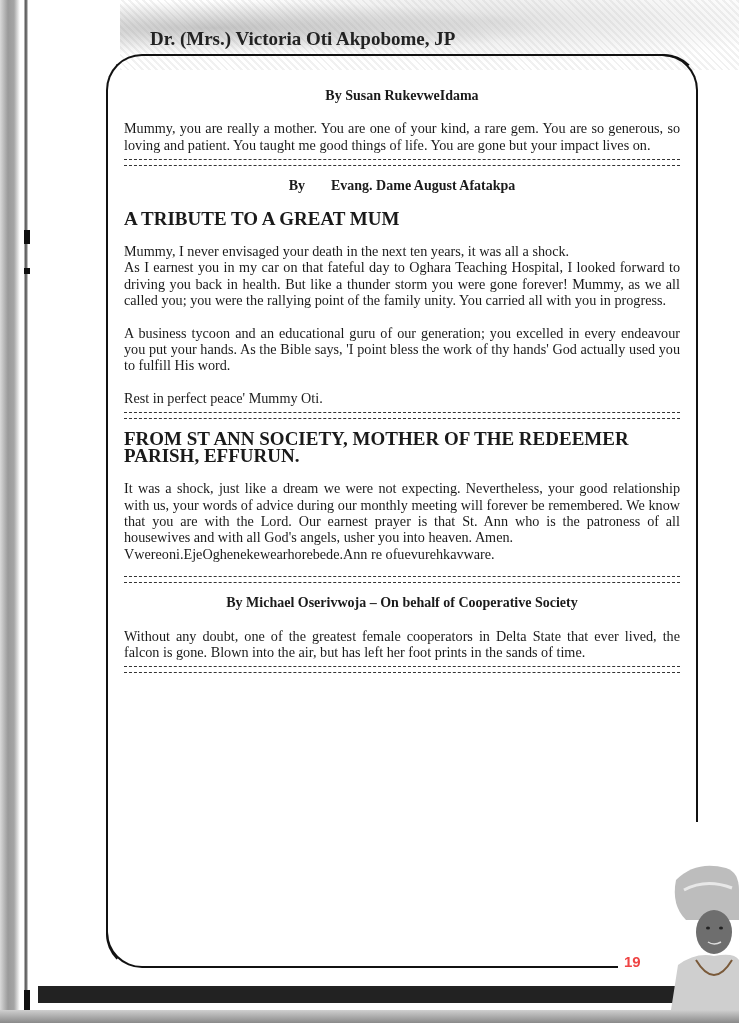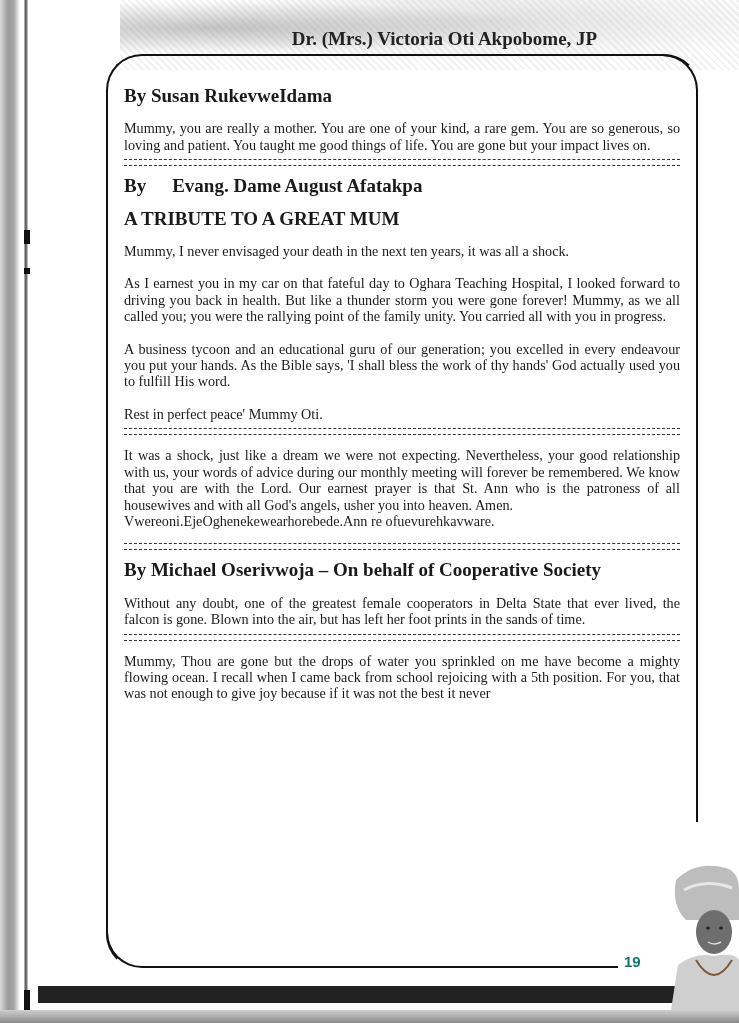--- a/index.html
+++ b/index.html
@@ -15,21 +15,21 @@
     }
     .spine-mark { position: absolute; left: 24px; width: 6px; height: 14px; background: #111; }
     .header-texture {
       position: absolute; left: 120px; top: 0; width: 619px; height: 70px;
       background:
         radial-gradient(ellipse at 15% 40%, rgba(150,150,150,0.55), rgba(255,255,255,0) 45%),
         radial-gradient(ellipse at 60% 30%, rgba(190,190,190,0.45), rgba(255,255,255,0) 60%),
         repeating-linear-gradient(45deg, rgba(200,200,200,0.25) 0 2px, rgba(255,255,255,0) 2px 5px);
     }
     .header-title {
-      position: absolute; left: 0; right: 0; top: 28px; text-align: center;
+      position: absolute; left: 0; right: 0; top: 28px; text-align: left;
       padding-left: 150px; box-sizing: border-box;
       font-size: 19px; font-weight: bold; color: #222;
       font-family: "Liberation Serif", "DejaVu Serif", serif;
     }
     .frame {
       position: absolute; left: 106px; top: 54px; width: 590px; height: 912px;
       border: 2px solid #111; border-radius: 36px;
       border-right-color: transparent; border-bottom-color: transparent;
     }
     .frame-right {
@@ -38,38 +38,38 @@
       border-top-right-radius: 36px;
     }
     .frame-bottom {
       position: absolute; left: 106px; top: 932px; width: 510px; height: 34px;
       border-left: 2px solid #111; border-bottom: 2px solid #111;
       border-bottom-left-radius: 36px;
     }
     .page-number {
       position: absolute; left: 624px; top: 953px;
       font-family: "Liberation Sans", "DejaVu Sans", sans-serif;
-      font-size: 15px; font-weight: bold; color: #0f766e;
+      font-size: 15px; font-weight: bold; color: #ef4444;
     }
     .bottom-bar {
       position: absolute; left: 38px; top: 986px; width: 640px; height: 17px; background: #222;
     }
     .bottom-shadow {
       position: absolute; left: 0; top: 1010px; width: 739px; height: 13px;
       background: linear-gradient(180deg, #cfcfcf, #8a8a8a);
     }
     .portrait {
       position: absolute; left: 666px; top: 860px; width: 73px; height: 150px;
       overflow: hidden;
     }
     .content {
       position: absolute; left: 124px; top: 88px; width: 556px;
       font-size: 14.2px; line-height: 16.4px;
     }
-    .byline { font-weight: bold; font-size: 19px; margin: 0 0 16px 0; }
+    .byline { font-weight: bold; font-size: 14px; margin: 0 0 16px 0; text-align: center; }
     .heading { font-weight: bold; font-size: 19px; margin: 0 0 16px 0; }
     .para { margin: 0 0 16px 0; text-align: justify; }
     .para.tight { margin-bottom: 0; }
     .italic { margin: 0; }
     .divider {
       height: 5px; margin: 6px 0 12px 0;
       border-top: 1.5px dashed #333; border-bottom: 1.5px dashed #333;
     }
     .by-spacer { display: inline-block; width: 26px; }
   </style>
@@ -94,44 +94,44 @@
   <section>
     <p class="byline">By Susan RukevweIdama</p>
     <p class="para tight">Mummy, you are really a mother. You are one of your kind, a rare gem. You are so generous, so loving and patient. You taught me good things of life. You are gone but your impact lives on.</p>
   </section>
 
   <div class="divider"></div>
 
   <section>
     <p class="byline"><span>By</span><span class="by-spacer"></span><span>Evang. Dame August Afatakpa</span></p>
     <p class="heading">A TRIBUTE TO A GREAT MUM</p>
-    <p class="para" style="margin-bottom:16px;">Mummy, I never envisaged your death in the next ten years, it was all a shock.</p>
+    <p class="para" style="margin-bottom:0;">Mummy, I never envisaged your death in the next ten years, it was all a shock.</p>
     <p class="para">As I earnest you in my car on that fateful day to Oghara Teaching Hospital, I looked forward to driving you back in health. But like a thunder storm you were gone forever! Mummy, as we all called you; you were the rallying point of the family unity. You carried all with you in progress.</p>
-    <p class="para">A business tycoon and an educational guru of our generation; you excelled in every endeavour you put your hands. As the Bible says, 'I shall bless the work of thy hands' God actually used you to fulfill His word.</p>
+    <p class="para">A business tycoon and an educational guru of our generation; you excelled in every endeavour you put your hands. As the Bible says, 'I point bless the work of thy hands' God actually used you to fulfill His word.</p>
     <p class="italic">Rest in perfect peace' Mummy Oti.</p>
   </section>
 
   <div class="divider"></div>
 
   <section>
+    <p class="heading">FROM ST ANN SOCIETY, MOTHER OF THE REDEEMER PARISH, EFFURUN.</p>
     <p class="para tight">It was a shock, just like a dream we were not expecting. Nevertheless, your good relationship with us, your words of advice during our monthly meeting will forever be remembered. We know that you are with the Lord. Our earnest prayer is that St. Ann who is the patroness of all housewives and with all God's angels, usher you into heaven. Amen.</p>
     <p class="para tight">Vwereoni.EjeOghenekewearhorebede.Ann re ofuevurehkavware.</p>
   </section>
 
   <div class="divider" style="margin-top:14px;"></div>
 
   <section>
     <p class="byline">By Michael Oserivwoja – On behalf of Cooperative Society</p>
     <p class="para tight">Without any doubt, one of the greatest female cooperators in Delta State that ever lived, the falcon is gone. Blown into the air, but has left her foot prints in the sands of time.</p>
   </section>
 
   <div class="divider"></div>
 
   <section>
-    <p class="para tight">Mummy, Thou are gone but the drops of water you sprinkled on me have become a mighty flowing ocean. I recall when I came back from school rejoicing with a 5th position. For you, that was not enough to give joy because if it was not the best it never</p>
   </section>
 </div>
 
 <div class="page-number">19</div>
 
 <div class="bottom-bar"></div>
 <div class="bottom-shadow"></div>
 
 <div class="portrait">
   <svg width="73" height="150" viewBox="0 0 73 150">

